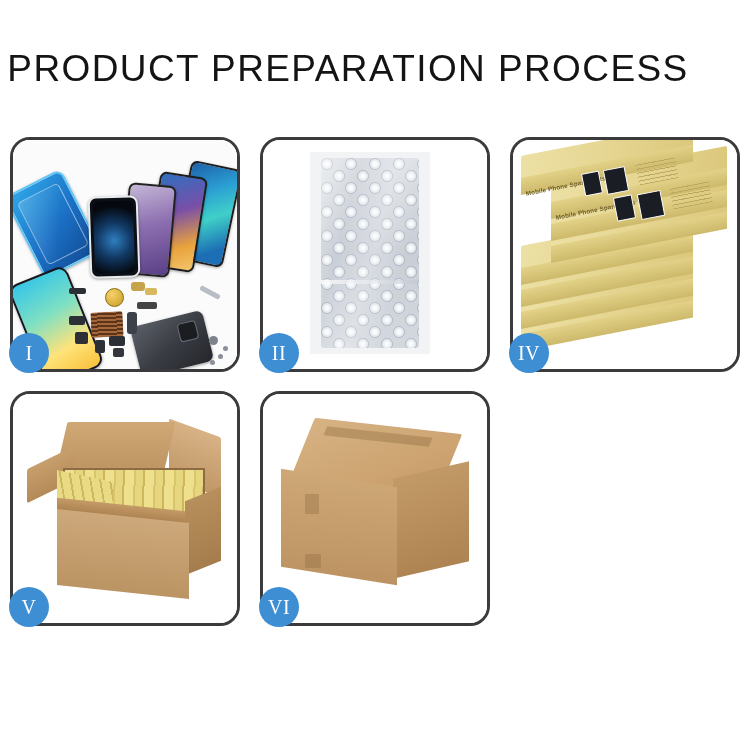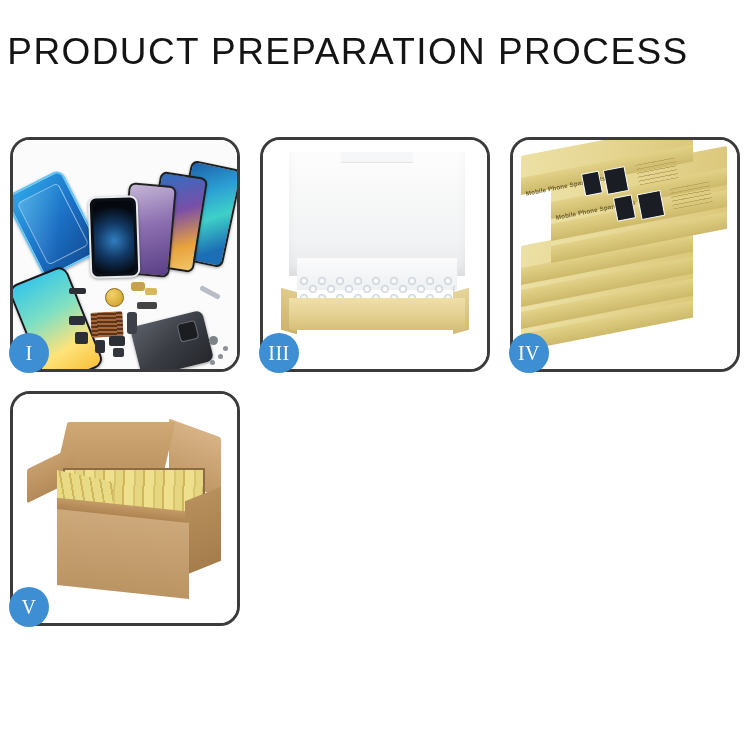--- a/index.html
+++ b/index.html
@@ -11,21 +11,21 @@
     width: 750px;
     height: 750px;
     font-family: "Liberation Sans", sans-serif;
     overflow: hidden;
     position: relative;
   }
 
   
   .header {
     width: 696px;
-    padding-top: 30px;
+    padding-top: 47px;
     text-align: center;
     box-sizing: border-box;
   }
   .page-title {
     font-family: "Liberation Sans", sans-serif;
     font-size: 37px;
     font-weight: 500;
     letter-spacing: 1.4px;
     color: #141414;
     line-height: 44px;
@@ -363,34 +363,34 @@
         <div class="part pt11"></div>
         <div class="part pt12"></div>
         <div class="screw" style="left:205px;top:214px;"></div>
         <div class="screw" style="left:197px;top:220px;"></div>
         <div class="screw" style="left:210px;top:206px;"></div>
       </div>
     </div>
     <div class="badge">I</div>
   </div>
 
-
   <div class="panel">
     <div class="panel-inner">
       <div class="scene">
-        <div class="b3-lid"></div>
-        <div class="b3-liner"></div>
-        <div class="b3-fill"></div>
-        <div class="b3-left"></div>
-        <div class="b3-right"></div>
-        <div class="b3-front"></div>
+        <div class="bw-wrap"></div>
+        <div class="bw-pack">
+          <div class="bw-bubbles"></div>
+          <div class="bw-seam"></div>
+          <div class="bw-sheen"></div>
+        </div>
       </div>
     </div>
-    <div class="badge">III</div>
+    <div class="badge">II</div>
   </div>
+
 
   <div class="panel">
     <div class="panel-inner">
       <div class="scene">
         <div class="stack">
 
           <div class="sbox" style="left:0px;  top:150px; width:172px;">
             <div class="top"></div>
               <div class="side"></div>
           </div>
@@ -452,14 +452,29 @@
           <div class="c5-goods2"></div>
           <div class="c5-rim"></div>
           <div class="c5-side"></div>
           <div class="c5-front"></div>
         </div>
       </div>
     </div>
     <div class="badge">V</div>
   </div>
 
+  <div class="panel">
+    <div class="panel-inner">
+      <div class="scene">
+        <div class="c6">
+          <div class="c6-top"></div>
+          <div class="c6-seam"></div>
+          <div class="c6-side"></div>
+          <div class="c6-front"></div>
+          <div class="c6-tab" style="left:26px; top:68px; width:14px; height:20px;"></div>
+          <div class="c6-tab" style="left:26px; top:128px; width:16px; height:14px;"></div>
+        </div>
+      </div>
+    </div>
+    <div class="badge">VI</div>
+  </div>
 
 </div>
 
 </body></html>

